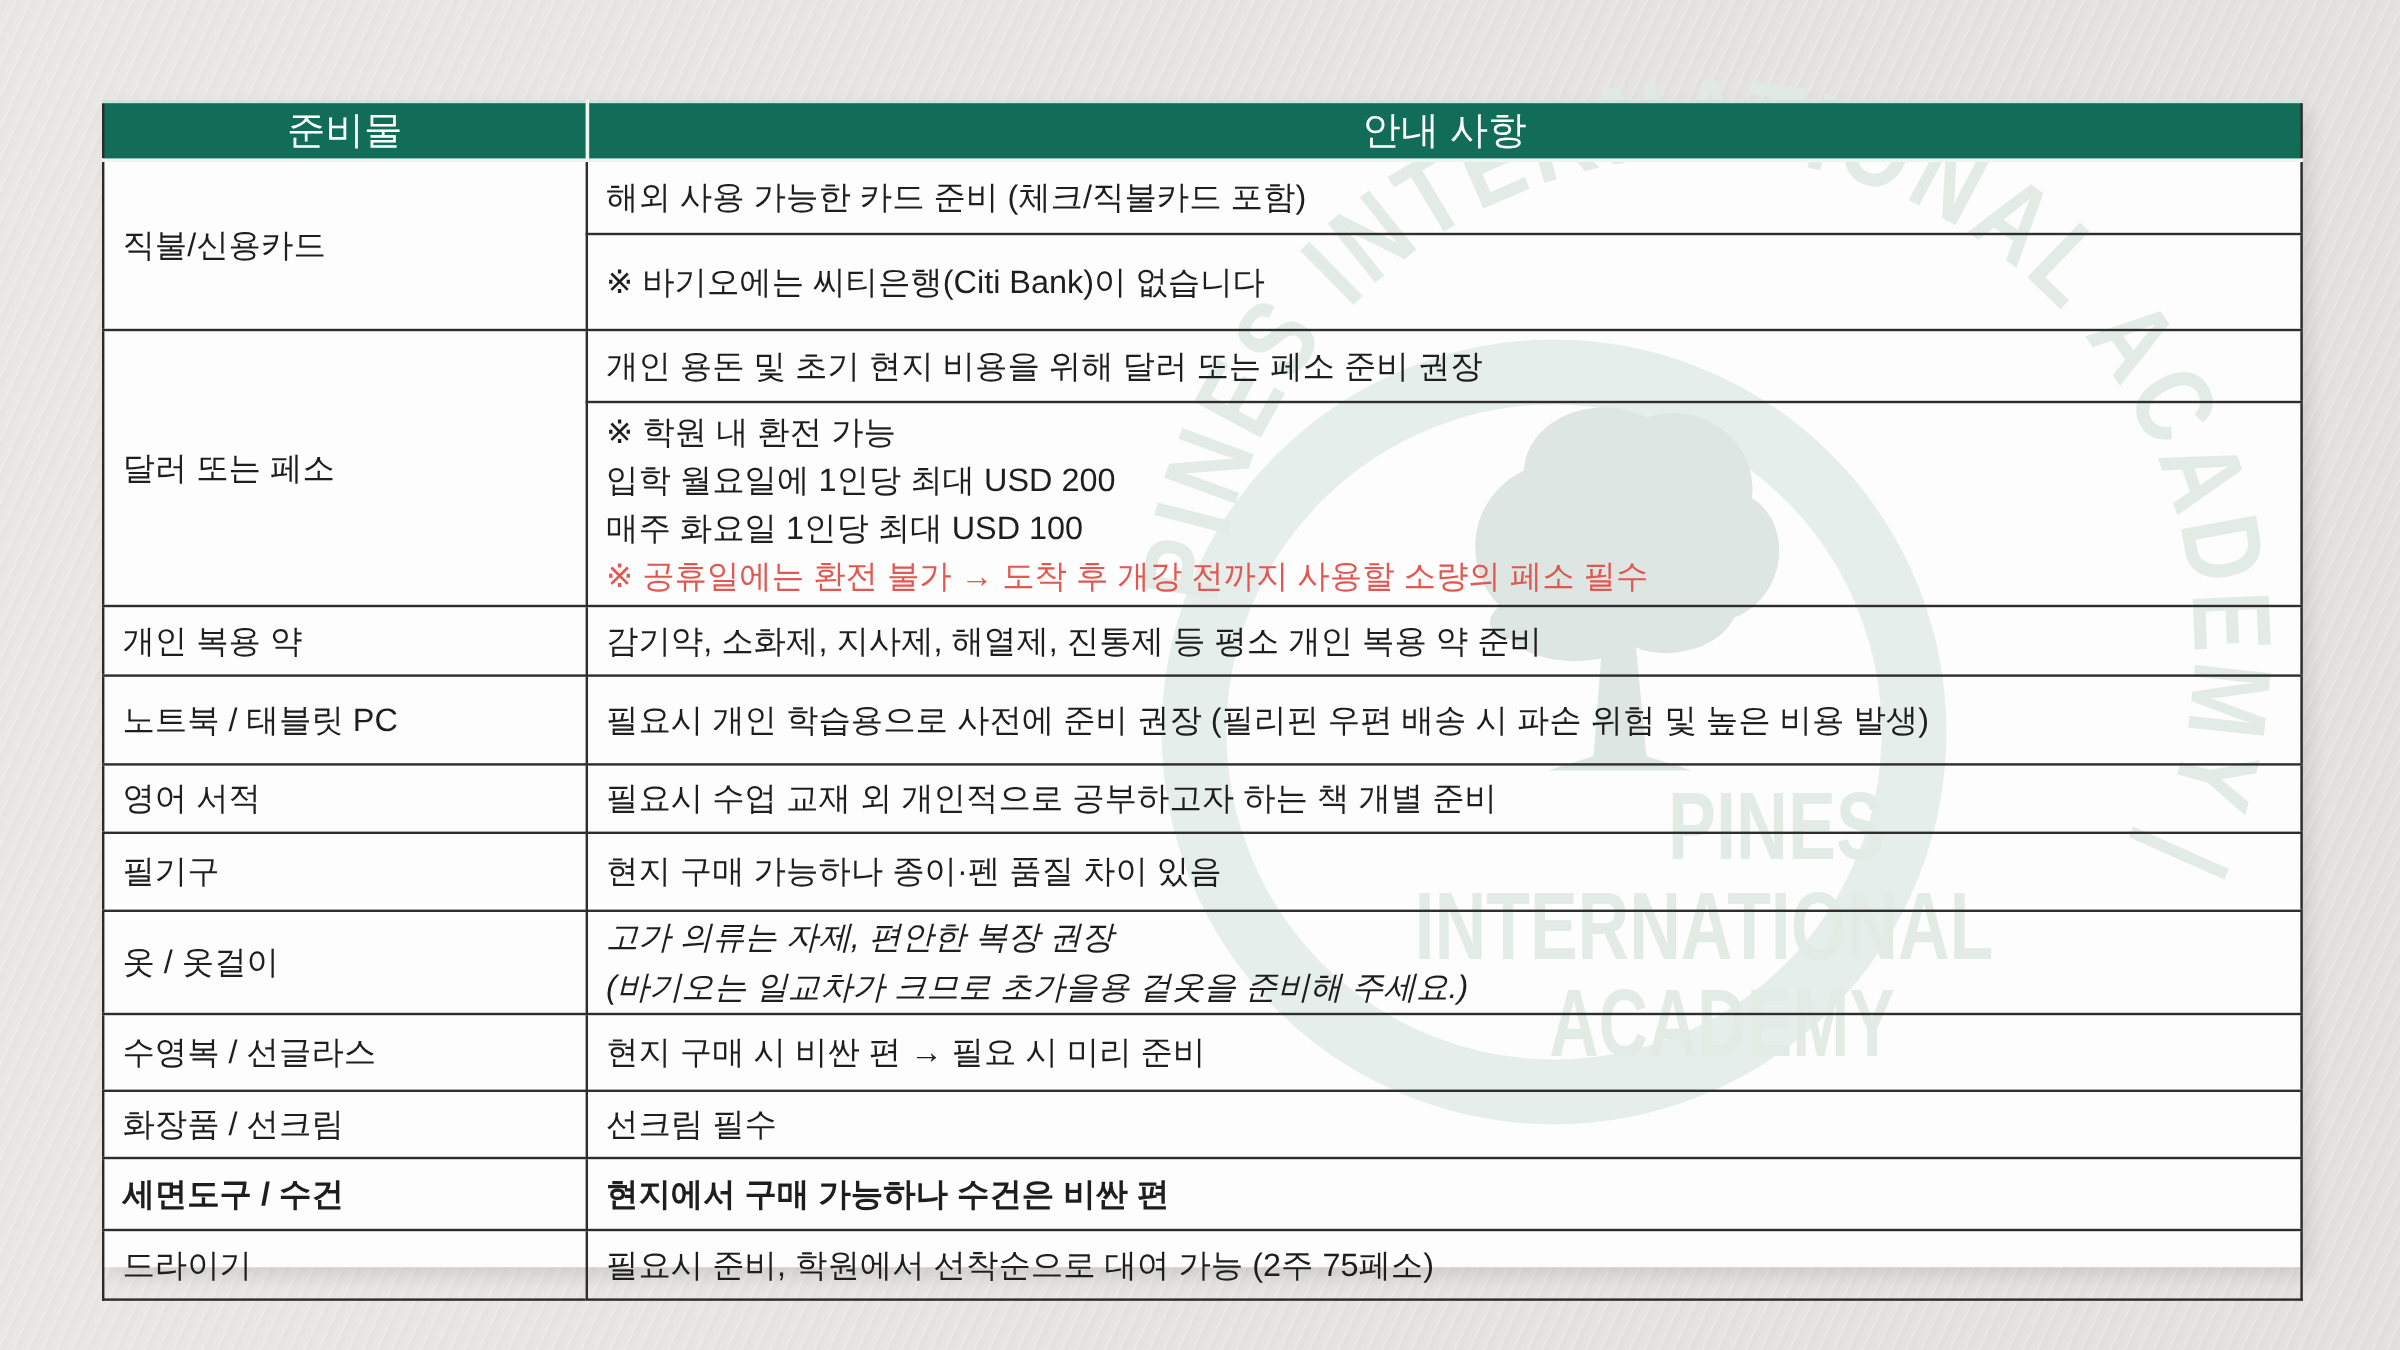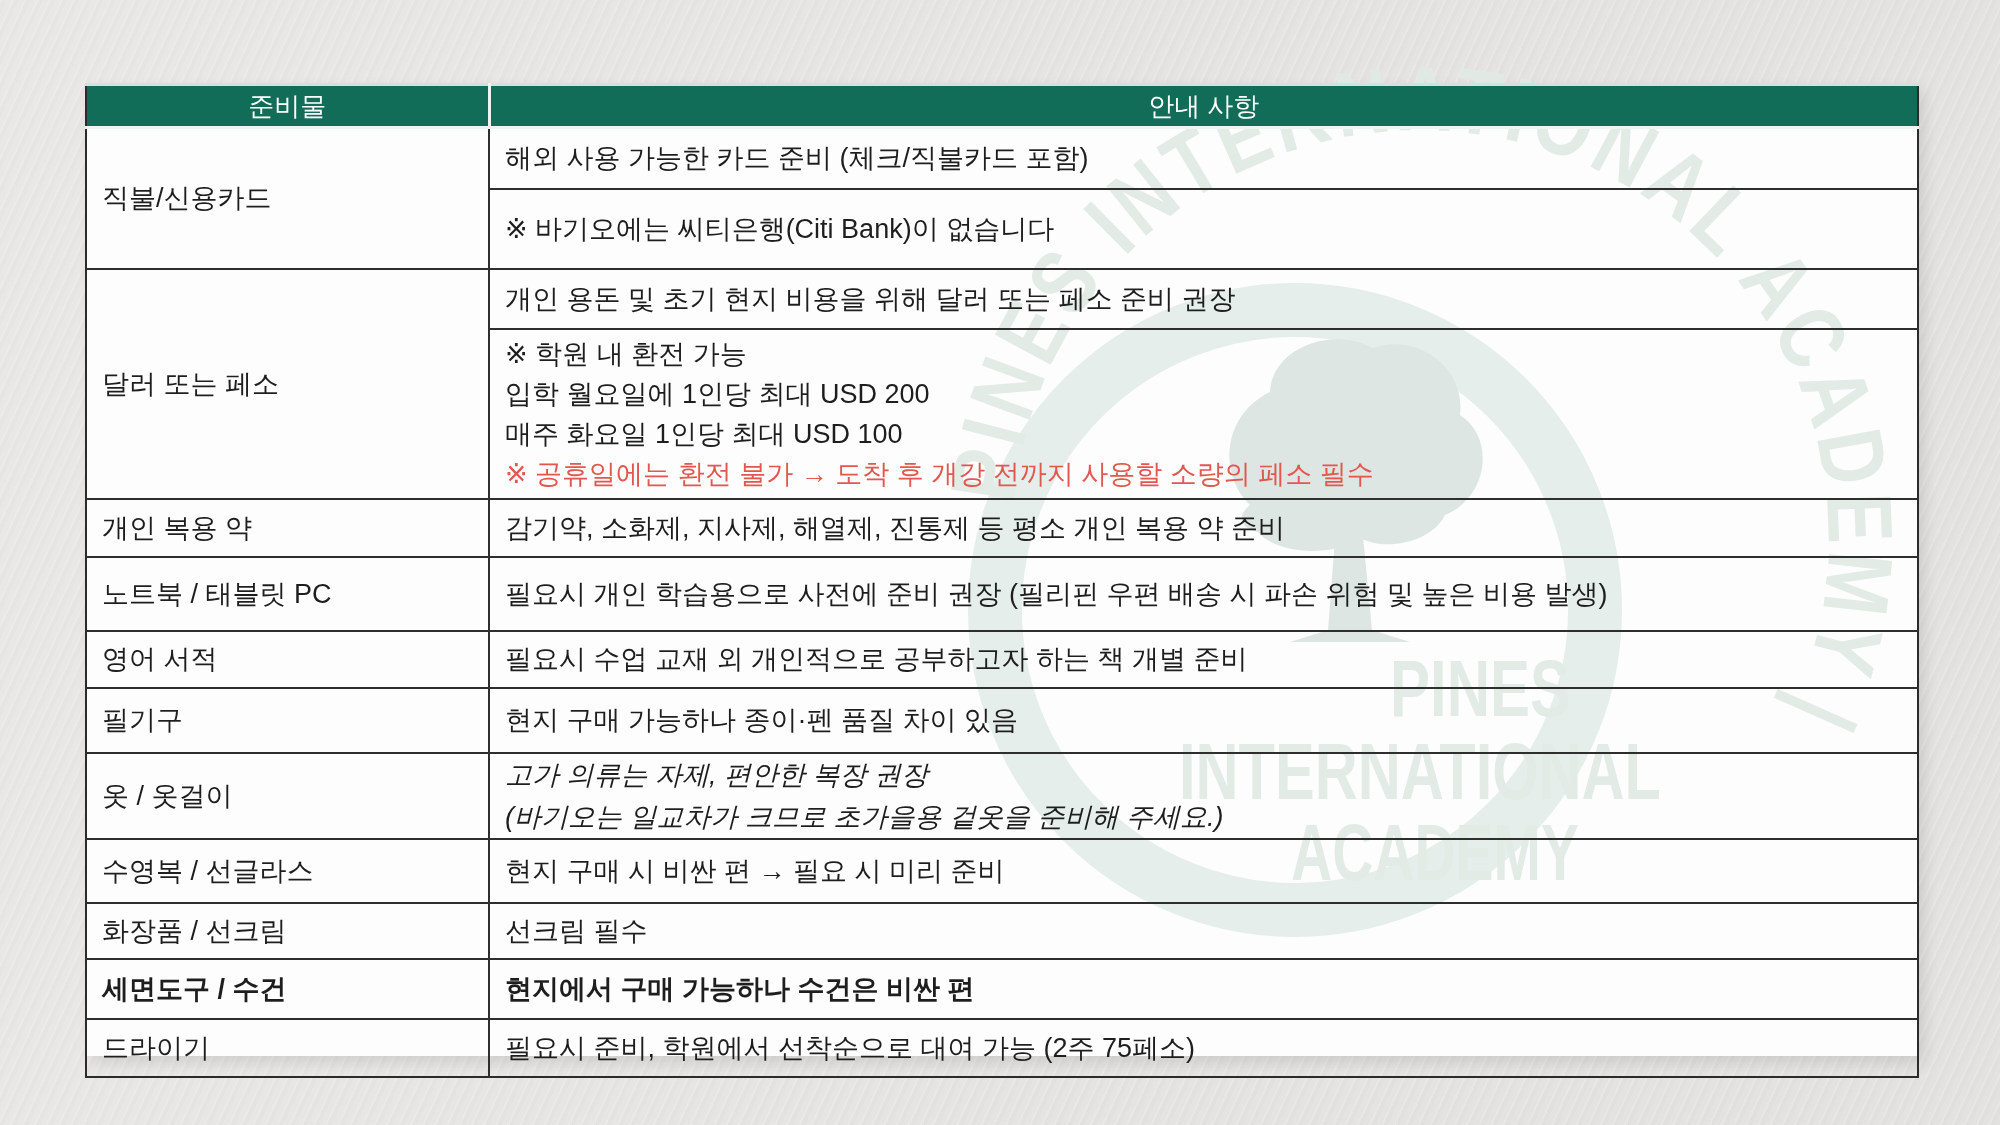--- a/index.html
+++ b/index.html
@@ -31,21 +31,21 @@
     width:1832px;
     border-collapse:collapse;
     table-layout:fixed;
     z-index:3;
     background:transparent;
     color:var(--ink,#1e1e1e);
   }
   .prep-table th{
     background:var(--green,#116c58);
     color:#fff;
-    font-size:26px;
+    font-size:32px;
     font-weight:400;
     text-align:center;
     border-top:3px solid #cfe4dc;
     border-bottom:3px solid #eef5f1;
   }
   .prep-table th:first-child{border-right:3px solid #eef5f1;}
   .prep-table{border:2px solid #2b2b2b;}
   .prep-table thead tr{height:43px;}
   .prep-table td{
     font-size:27px;

